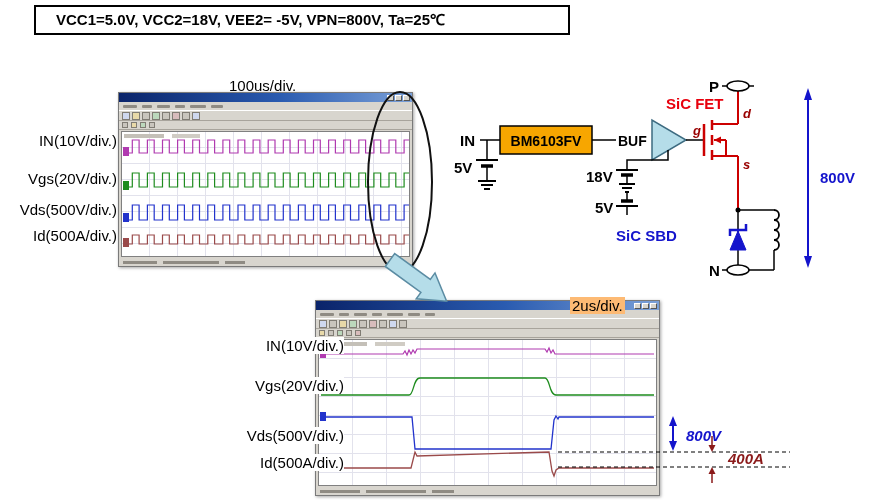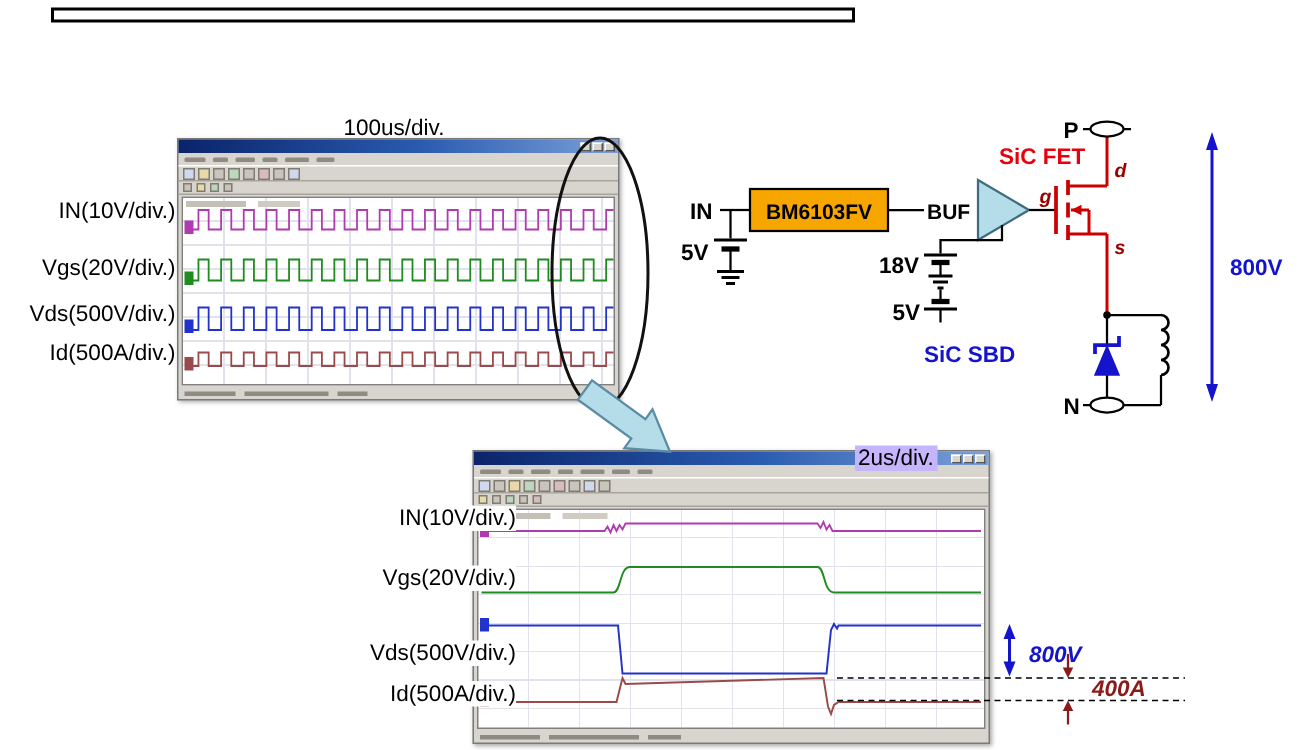--- a/index.html
+++ b/index.html
@@ -2,21 +2,21 @@
 <html><head>
 <meta charset="utf-8">
 <style>
   *{margin:0;padding:0;box-sizing:border-box}
   html,body{width:876px;height:500px}
   body{position:relative;background:#fff;font-family:"Liberation Sans",sans-serif;overflow:hidden}
   .abs{position:absolute}
   .cond-box{left:34px;top:5px;width:536px;border:2px solid #000;background:#fff;padding:2px 8px 4px 8px;z-index:5}
   .cond-title{font-weight:bold;font-size:15px;color:#000}
   .cond-body{font-weight:bold;font-size:15px;color:#000;padding-left:12px;white-space:nowrap}
-  .tb-label{font-size:15px;color:#000;z-index:30;background:#c4b5fd;padding:0 2px}
+  .tb-label{font-size:15px;color:#000;z-index:30;background:#fdba74;padding:0 2px}
   .ch-label{font-size:15px;color:#000;text-align:right;z-index:20;white-space:nowrap}
   .ch-label.bg{background:#fff}
   .scope{background:#d8d5ce;border:1px solid #7a7a7a;box-shadow:1px 1px 3px rgba(0,0,0,.35);z-index:10}
   .sc-title{height:9px;background:linear-gradient(90deg,#0a246a,#2a5bb0 55%,#7aa0d8);display:flex;align-items:center;justify-content:flex-end;gap:1px;padding:0 2px}
   .sc-btn{width:7px;height:6px;background:#d8d5ce;border:1px solid #fff;border-right-color:#555;border-bottom-color:#555}
   .sc-menu{height:8px;display:flex;gap:5px;align-items:center;padding:0 4px}
   .sc-menu i{display:block;height:3px;background:#8f8b83;border-radius:1px}
   .sc-tools{height:11px;display:flex;gap:2px;align-items:center;padding:0 3px;border-top:1px solid #fff;border-bottom:1px solid #a8a49c}
   .sc-tools2{height:9px;display:flex;gap:3px;align-items:center;padding:0 3px;border-bottom:1px solid #a8a49c}
   .chip{width:8px;height:8px;border:1px solid #807c74;background:#c9c5bd}
@@ -29,20 +29,21 @@
                      repeating-linear-gradient(to bottom,transparent 0 18px,#e2e2ec 18px 19px)}
   .sc-status{height:8px;display:flex;gap:6px;align-items:center;padding:0 4px}
   .sc-status i{display:block;height:3px;background:#8f8b83}
   .ov{position:absolute;pointer-events:none;z-index:25}
   svg text{font-family:"Liberation Sans",sans-serif}
 </style>
 </head>
 <body>
 
 <div class="abs cond-box">
+  <div class="cond-body">VCC1=5.0V, VCC2=18V, VEE2= -5V,  VPN=800V, Ta=25℃</div>
 </div>
 
 <div class="abs tb-label" style="left:227px;top:77px;background:transparent">100us/div.</div>
 
 <div class="abs ch-label" style="left:12px;top:132px;width:105px">IN(10V/div.)</div>
 <div class="abs ch-label" style="left:12px;top:170px;width:105px">Vgs(20V/div.)</div>
 <div class="abs ch-label" style="left:12px;top:201px;width:105px">Vds(500V/div.)</div>
 <div class="abs ch-label" style="left:12px;top:227px;width:105px">Id(500A/div.)</div>
 
 <div class="abs scope" style="left:118px;top:92px;width:295px;height:175px">

